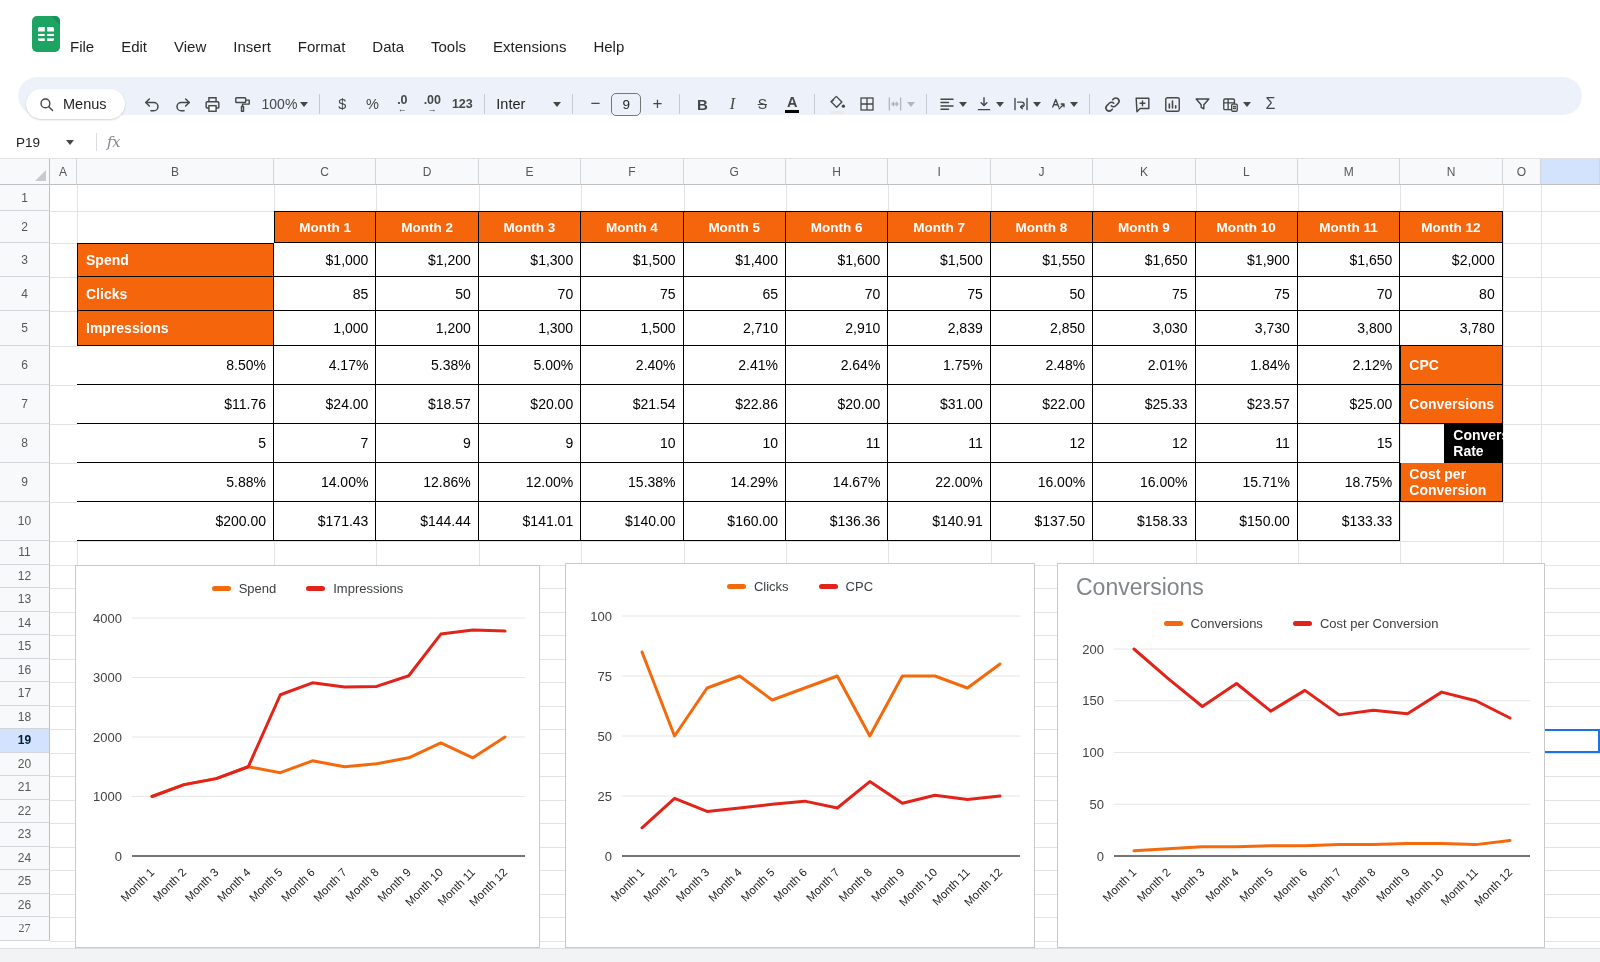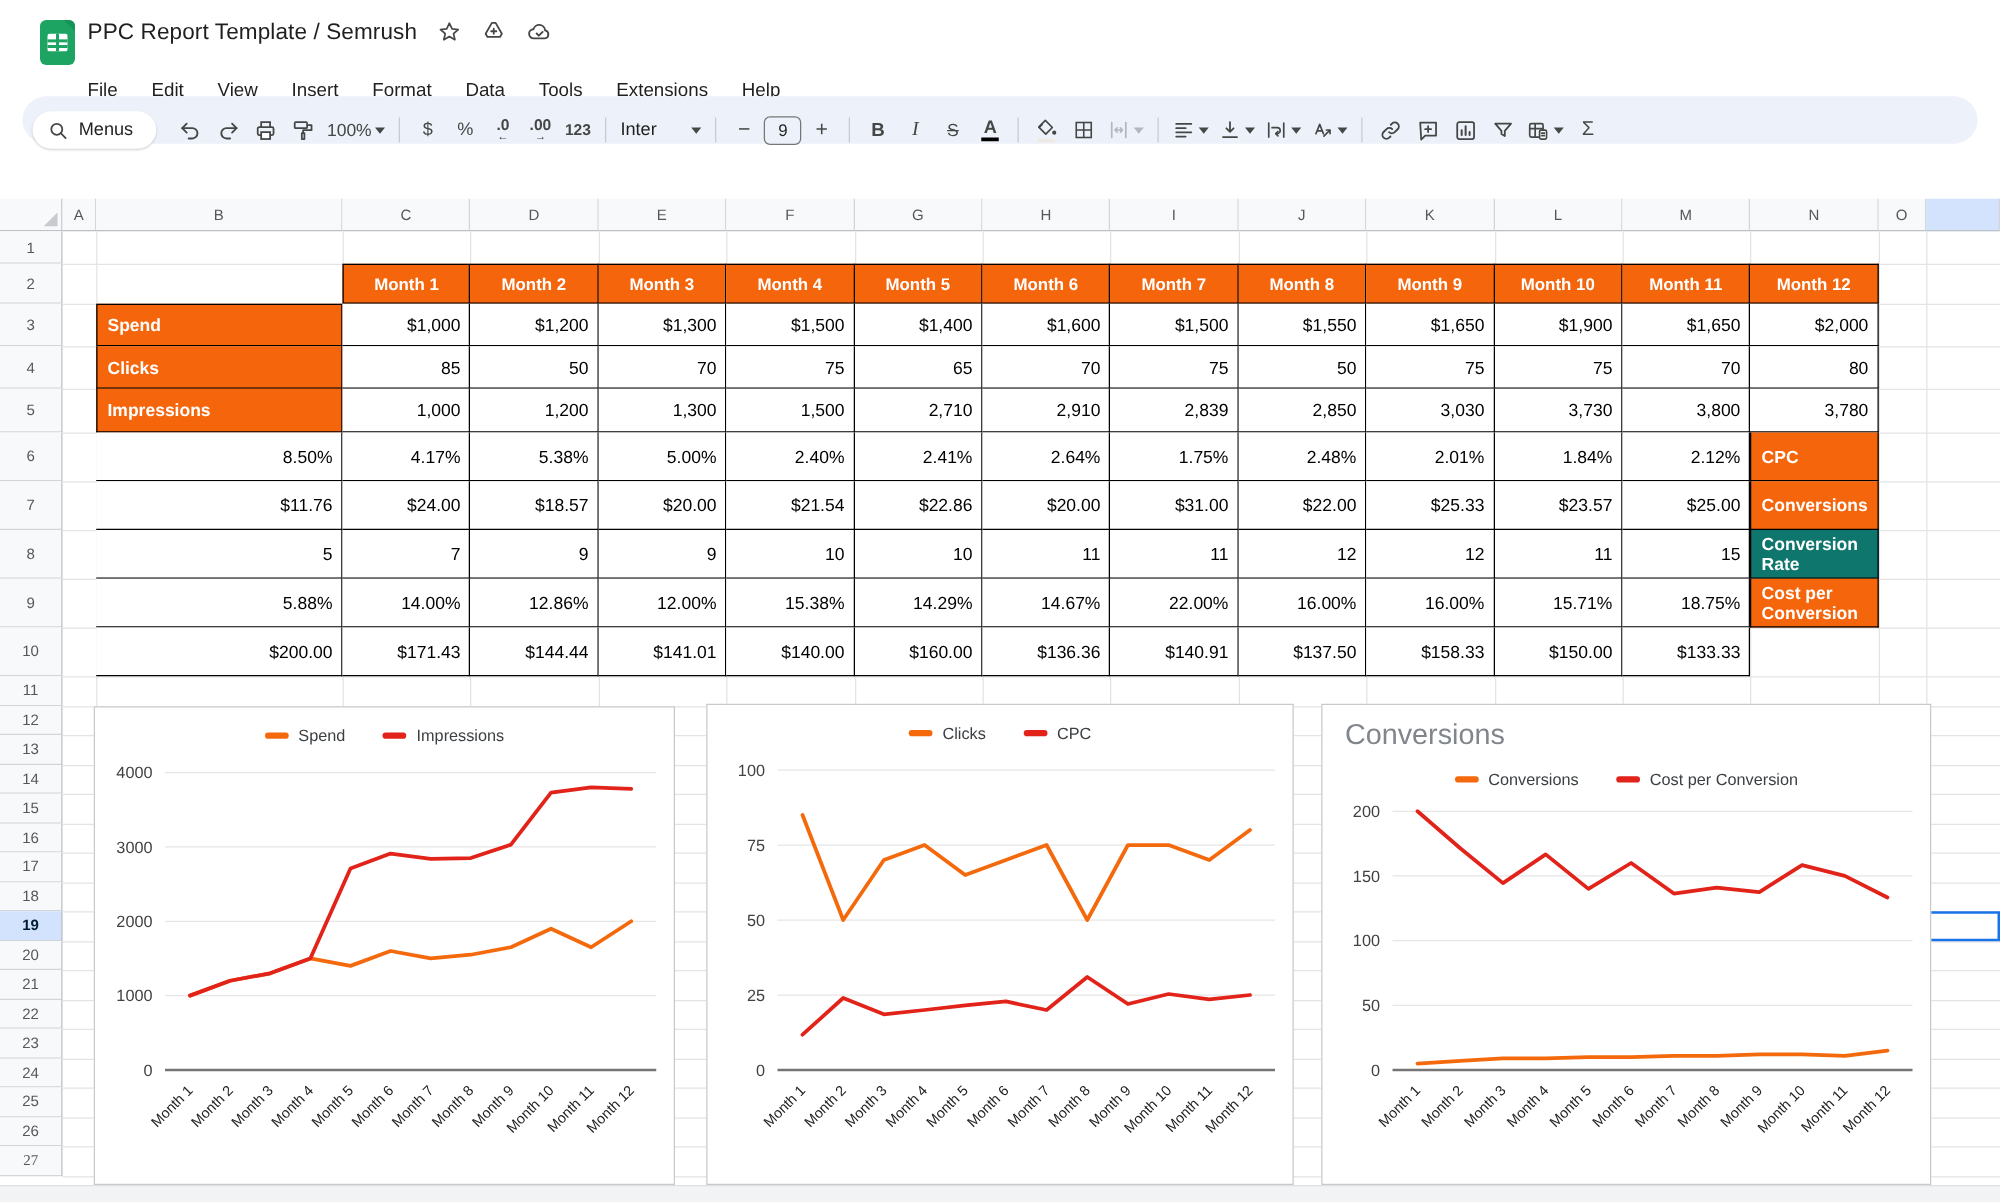--- a/index.html
+++ b/index.html
@@ -96,40 +96,20 @@
   <div class="topbar">
     <svg class="logo" viewBox="0 0 40 40">
       <rect x="6" y="2" width="28" height="36" rx="5" fill="#1DA462"></rect>
       <path d="M25 2 L34 11 L34 7 A5 5 0 0 0 29 2 Z" fill="#149456"></path>
       <rect x="12" y="13" width="16" height="14" rx="1.5" fill="#fff"></rect>
       <rect x="12" y="17.5" width="16" height="2.4" fill="#1DA462"></rect>
       <rect x="12" y="22" width="16" height="2.4" fill="#1DA462"></rect>
       <rect x="18.8" y="13" width="2.4" height="14" fill="#1DA462"></rect>
     </svg>
     <div class="title-block">
-      <div class="title-row">
-        <span class="doc-title">PPC Report Template / Semrush</span>
-        <span class="title-ic">
-          <svg width="19" height="19" viewBox="0 0 24 24" fill="none" stroke="#444746" stroke-width="1.7" stroke-linejoin="round">
-            <path d="M12 3.2l2.7 5.8 6.3.6-4.8 4.2 1.4 6.2-5.6-3.3-5.6 3.3 1.4-6.2-4.8-4.2 6.3-.6z"></path>
-          </svg>
-        </span>
-        <span class="title-ic">
-          <svg width="20" height="20" viewBox="0 0 24 24" fill="none" stroke="#444746" stroke-width="1.7" stroke-linejoin="round">
-            <path d="M10.2 4h3.6l6 10.4-1.8 3.1H6l-1.8-3.1z"></path>
-            <path d="M12 9.5v5 M9.5 12h5" stroke-linecap="round"></path>
-          </svg>
-        </span>
-        <span class="title-ic">
-          <svg width="21" height="21" viewBox="0 0 24 24" fill="none" stroke="#444746" stroke-width="1.7" stroke-linecap="round" stroke-linejoin="round">
-            <path d="M7 18a4.2 4.2 0 0 1-.4-8.4 5.4 5.4 0 0 1 10.6 1.1A3.7 3.7 0 0 1 17 18z"></path>
-            <path d="M9.5 13.5l2 2 3.5-3.5"></path>
-          </svg>
-        </span>
-      </div>
       <nav class="menubar">
           <span>File</span>
           <span>Edit</span>
           <span>View</span>
           <span>Insert</span>
           <span>Format</span>
           <span>Data</span>
           <span>Tools</span>
           <span>Extensions</span>
           <span>Help</span>
@@ -309,20 +289,28 @@
         <rect x="13.5" y="11.5" width="7" height="9" rx="1.5" fill="#fff"></rect>
           <path d="M15 14.5h4M15 17h4"></path>
       </svg>
       <span class="caret"></span>
     </button>
     <button class="tbtn">
         <span class="glyph" style="font-size:16px">Σ</span>
       </button>
   </div>
 
+  <div class="formula-bar">
+    <div class="namebox">
+      <span>P19</span>
+      <span class="caret"></span>
+    </div>
+    <div class="fb-div"></div>
+    <span class="fx">fx</span>
+  </div>
 
   <div class="sheet-layer" id="sheet">
       <div class="corner" style="left: 0px; top: 159px; width: 50px; height: 26px; position: absolute;"></div>
       <div class="colhead" style="left: 50px; top: 159px; width: 27px; height: 26px; position: absolute;">A</div>
       <div class="colhead" style="left: 77px; top: 159px; width: 197px; height: 26px; position: absolute;">B</div>
       <div class="colhead" style="left: 274px; top: 159px; width: 102.4px; height: 26px; position: absolute;">C</div>
       <div class="colhead" style="left: 376.4px; top: 159px; width: 102.4px; height: 26px; position: absolute;">D</div>
       <div class="colhead" style="left: 478.8px; top: 159px; width: 102.4px; height: 26px; position: absolute;">E</div>
       <div class="colhead" style="left: 581.2px; top: 159px; width: 102.4px; height: 26px; position: absolute;">F</div>
       <div class="colhead" style="left: 683.6px; top: 159px; width: 102.4px; height: 26px; position: absolute;">G</div>
@@ -489,21 +477,21 @@
         <div class="pt-cell pt-val">9</div>
         <div class="pt-cell pt-val">9</div>
         <div class="pt-cell pt-val">10</div>
         <div class="pt-cell pt-val">10</div>
         <div class="pt-cell pt-val">11</div>
         <div class="pt-cell pt-val">11</div>
         <div class="pt-cell pt-val">12</div>
         <div class="pt-cell pt-val">12</div>
         <div class="pt-cell pt-val">11</div>
         <div class="pt-cell pt-val">15</div>
-        <div class="pt-cell pt-label" style="background: #0f766e;">Conversion Rate</div>
+        <div class="pt-cell pt-label" style="background: #000000; margin-left: 44px;">Conversion Rate</div>
         <div class="pt-cell pt-val">5.88%</div>
         <div class="pt-cell pt-val">14.00%</div>
         <div class="pt-cell pt-val">12.86%</div>
         <div class="pt-cell pt-val">12.00%</div>
         <div class="pt-cell pt-val">15.38%</div>
         <div class="pt-cell pt-val">14.29%</div>
         <div class="pt-cell pt-val">14.67%</div>
         <div class="pt-cell pt-val">22.00%</div>
         <div class="pt-cell pt-val">16.00%</div>
         <div class="pt-cell pt-val">16.00%</div>

